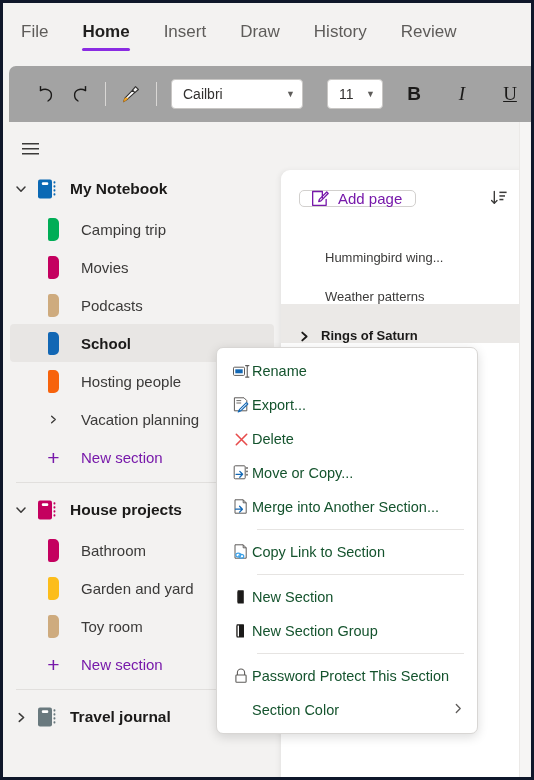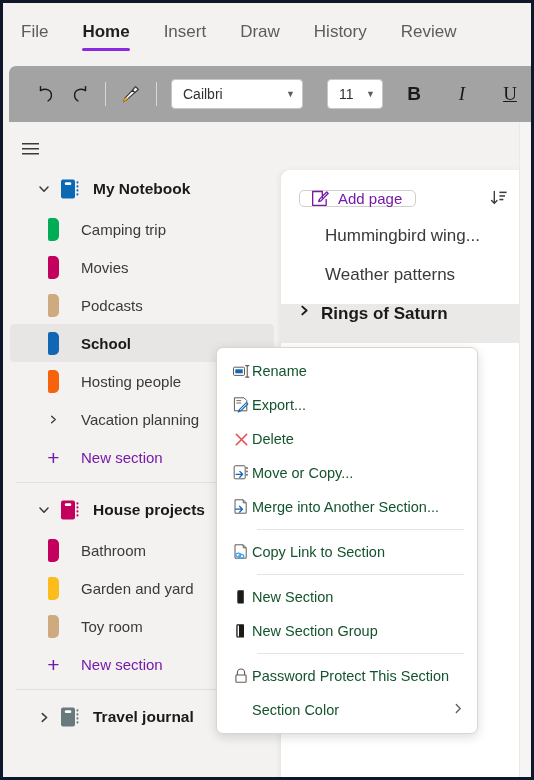--- a/index.html
+++ b/index.html
@@ -106,21 +106,21 @@
 
   
   .nav {
     position: absolute; left: 0; top: 46px;
     width: 276px; height: 614px;
     background: #f3f2f1;
   }
   .nb-row {
     display: flex; align-items: center;
     height: 42px;
-    padding-left: 26px;
+    padding-left: 3px;
     cursor: pointer;
     position: relative;
     text-align: center;
   }
   .nb-row .chev-w {
     width: 28px; display: flex; align-items: center; justify-content: center;
     flex: none;
   }
   .nb-ico { width: 26px; flex: none; display:flex; align-items:center; justify-content:center; }
   .nb-title {
@@ -192,25 +192,25 @@
     background: #fff;
     padding: 0 13px 0 10px;
     cursor: pointer;
   }
   .addpage .lbl { font-size: 15px; color: #7719aa; margin-left: 9px; }
   .sort-btn {
     width: 30px; height: 30px; cursor: pointer;
     display: flex; align-items: center; justify-content: center;
   }
   .pg-row {
-    display: flex; align-items: flex-start;
+    display: flex; align-items: flex-end;
     height: 39px;
     padding-left: 16px;
     cursor: pointer;
-    font-size: 17px;
+    font-size: 13px;
     color: #3b3a39;
   }
   .pg-row .pg-title { margin-left: 28px; white-space: nowrap; }
   .pg-row.selected { background: #ebe9e7; }
   .pg-row.selected .pg-title { font-weight: bold; color: #1b1a19; margin-left: 10px; }
   .pg-chev { width: 14px; flex:none; display:flex; align-items:center; justify-content:center; }
 
   
   .scroll-gutter {
     position: absolute; right: 1px; top: 119px;

